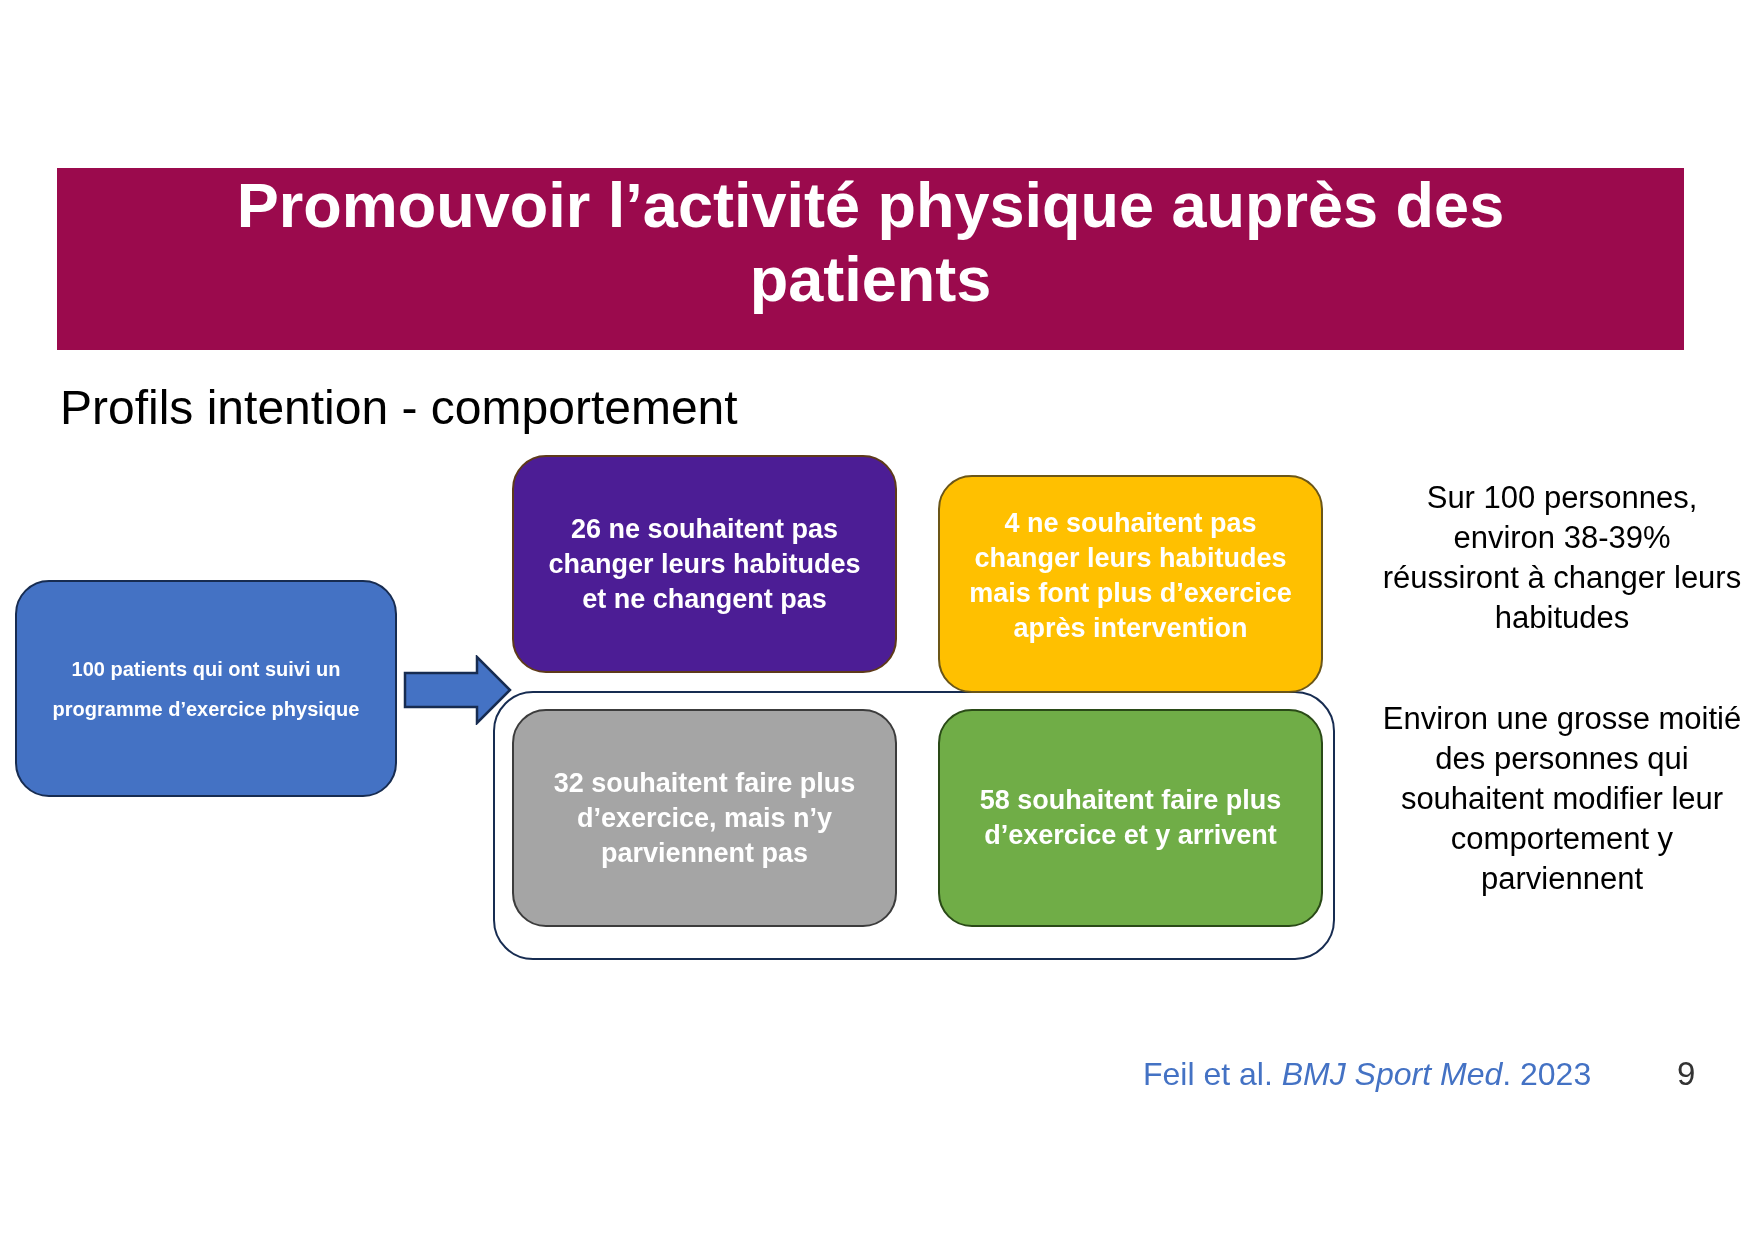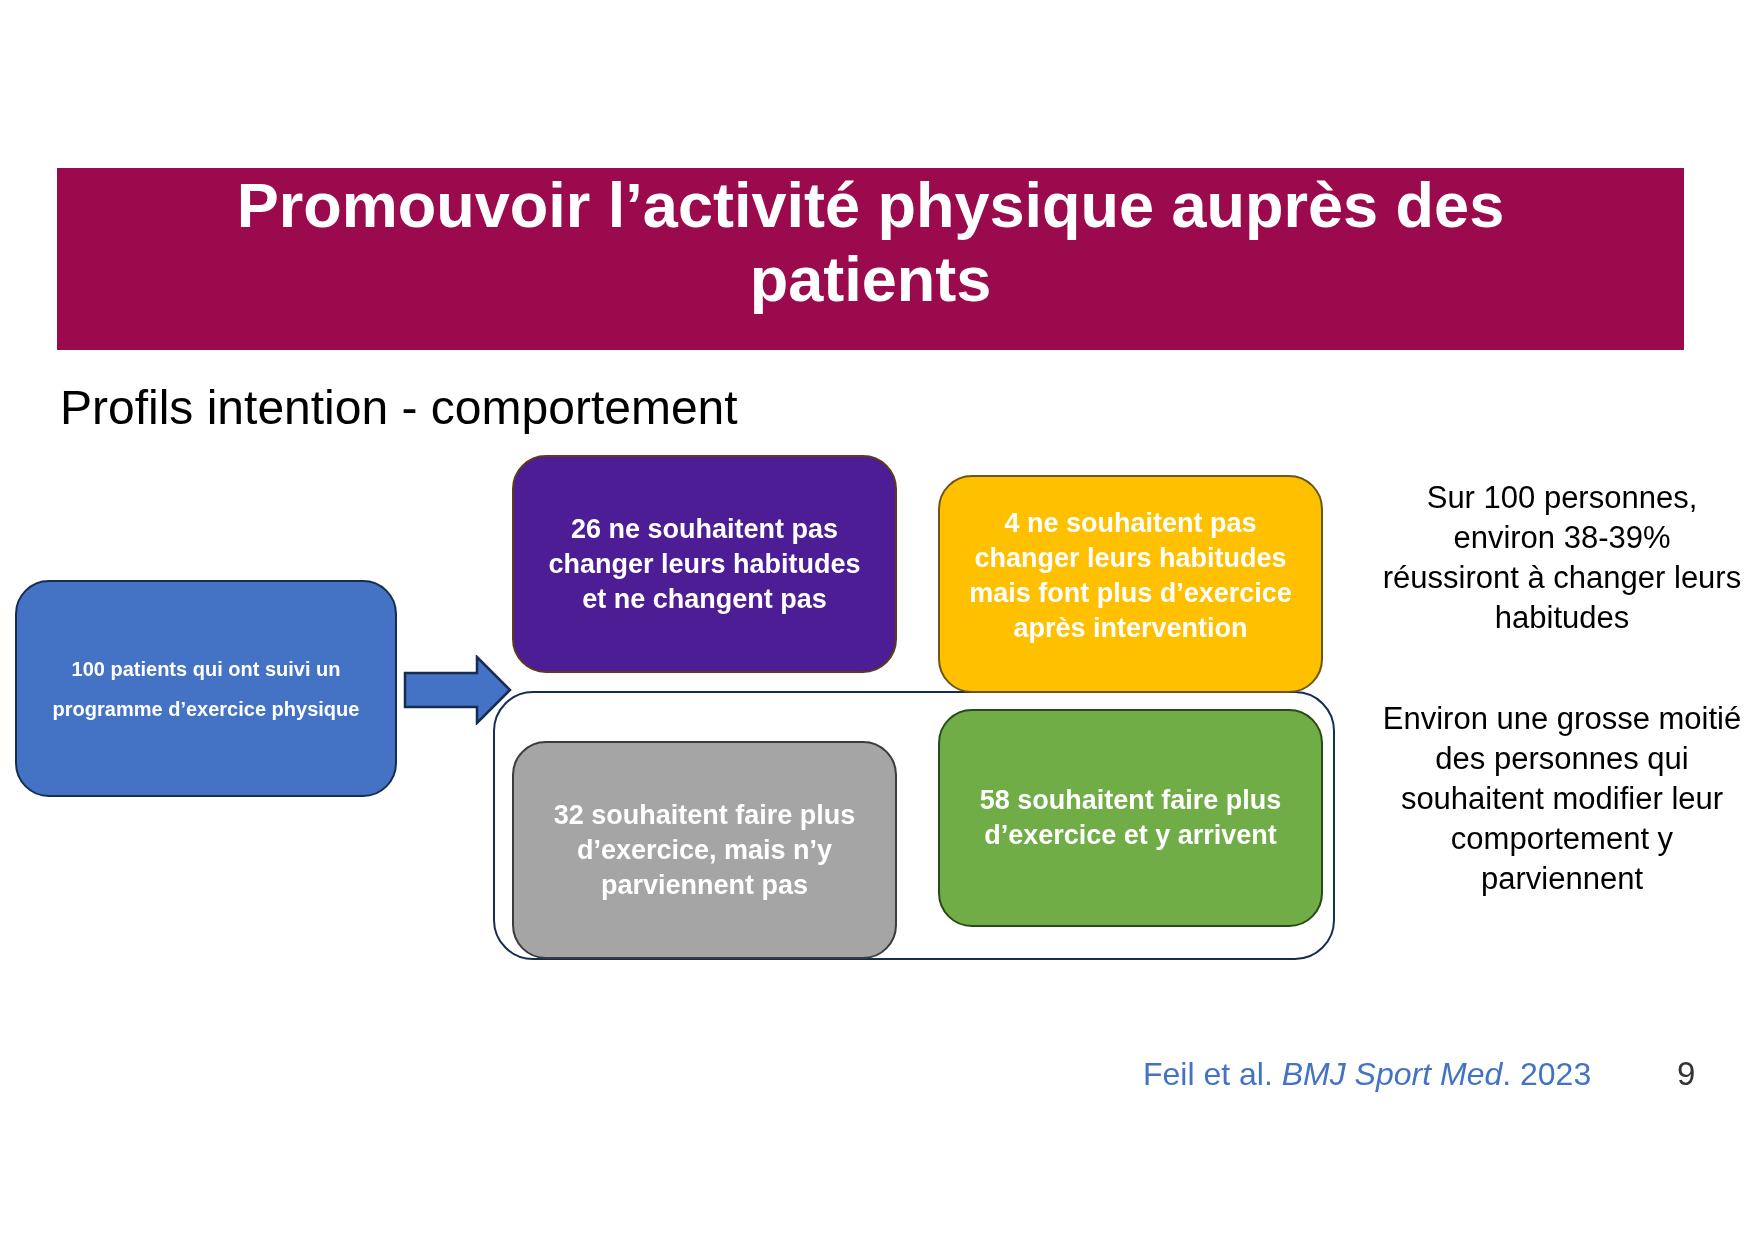--- a/index.html
+++ b/index.html
@@ -31,21 +31,21 @@
   .box-blue {
     left: 15px; top: 580px; width: 382px; height: 217px;
     background: #4472C4; border-color: #172C51;
     font-size: 20px; line-height: 40px;
   }
   .box-blue .box-text { width: 330px; }
   .small-box { width: 385px; height: 218px; font-size: 27px; line-height: 35px; }
   .small-box .box-text { width: 330px; }
   .box-orange { left: 512px; top: 455px; background: #4c1d95; border-color: #5E3A1A; }
   .box-yellow { left: 938px; top: 455px; background: #FFC000; border-color: #6B5618; padding-bottom: 16px; margin-top: 20px; }
-  .box-gray   { left: 512px; top: 709px; background: #A5A5A5; border-color: #3C3C3C; margin-top: 32px; }
+  .box-gray   { left: 512px; top: 709px; background: #A5A5A5; border-color: #3C3C3C; }
   .box-green  { left: 938px; top: 709px; background: #70AD47; border-color: #2A4A17; }
   .container-outline {
     position: absolute; left: 493px; top: 691px; width: 842px; height: 269px;
     box-sizing: border-box; border: 2.5px solid #172C51; border-radius: 40px;
     background: transparent;
   }
   .arrow { position: absolute; left: 403px; top: 655px; width: 110px; height: 70px; }
   .side-note {
     position: absolute; color: #000; font-size: 31px; line-height: 40px;
     text-align: center; width: 360px;

